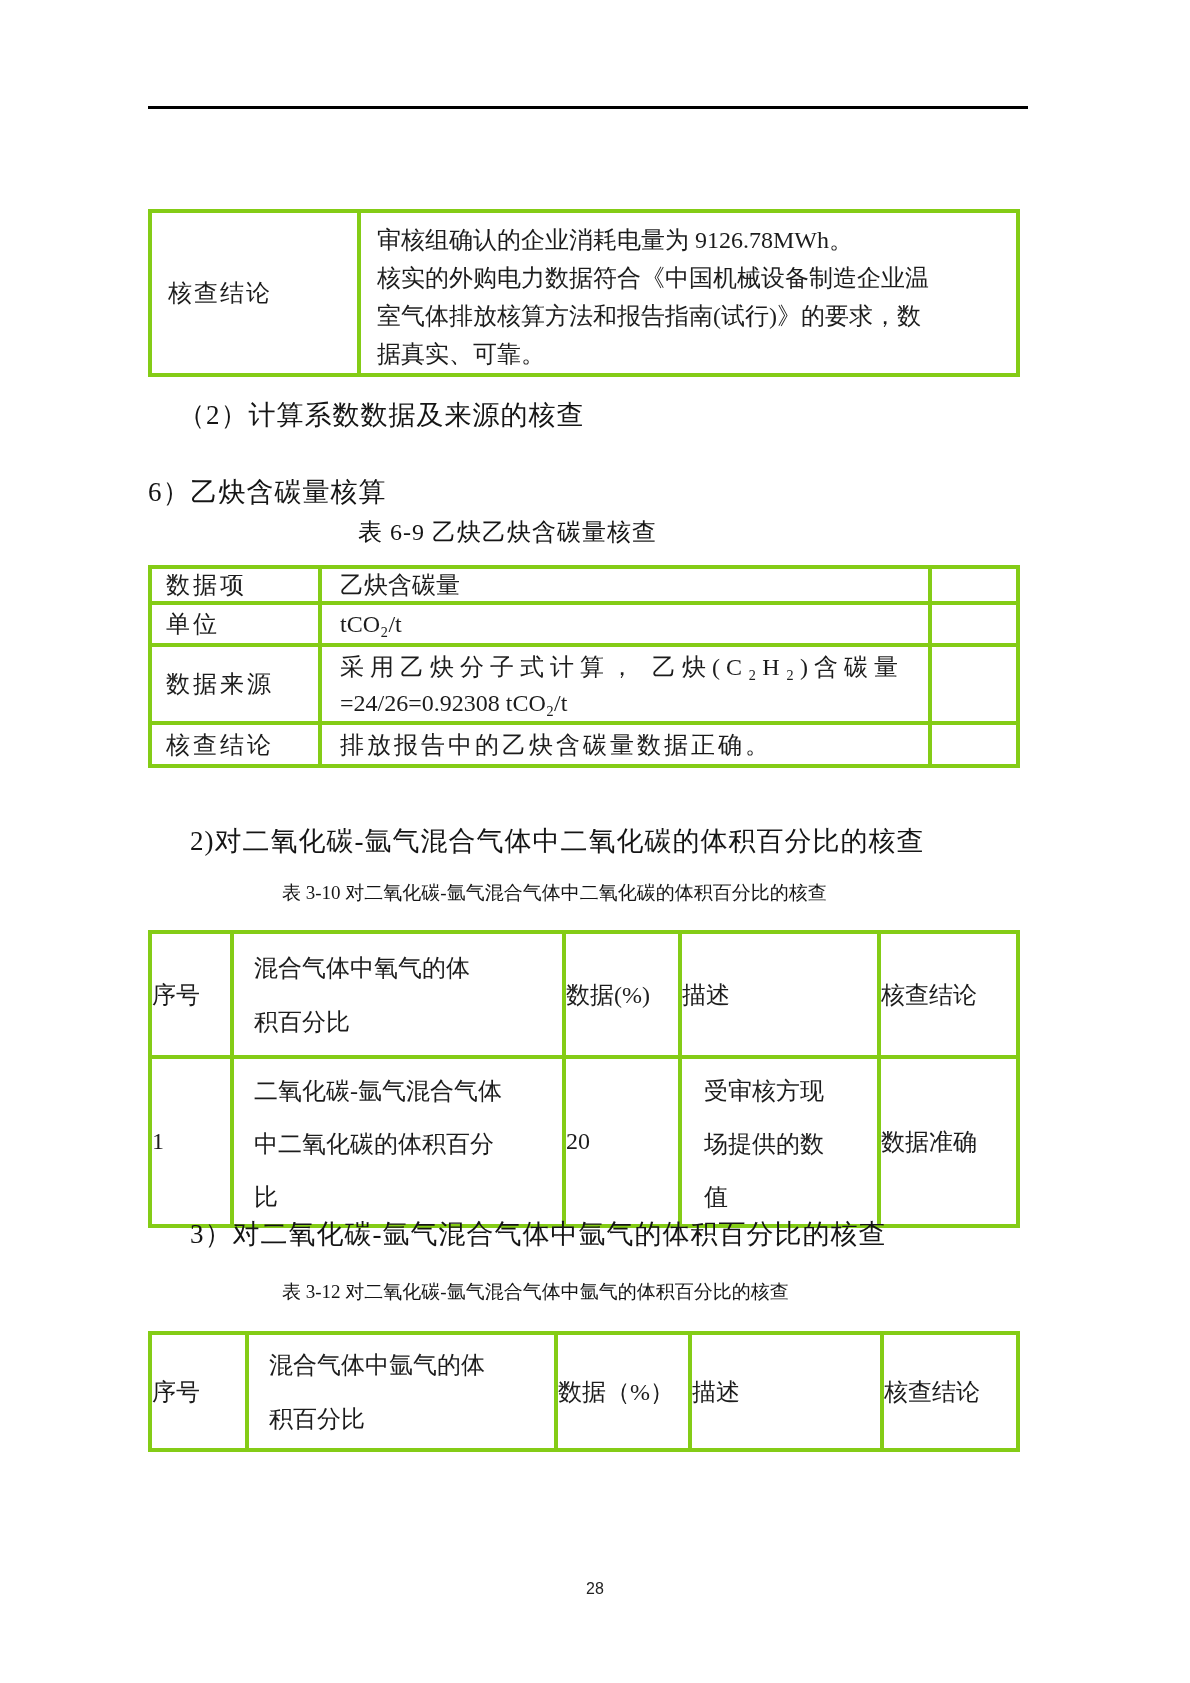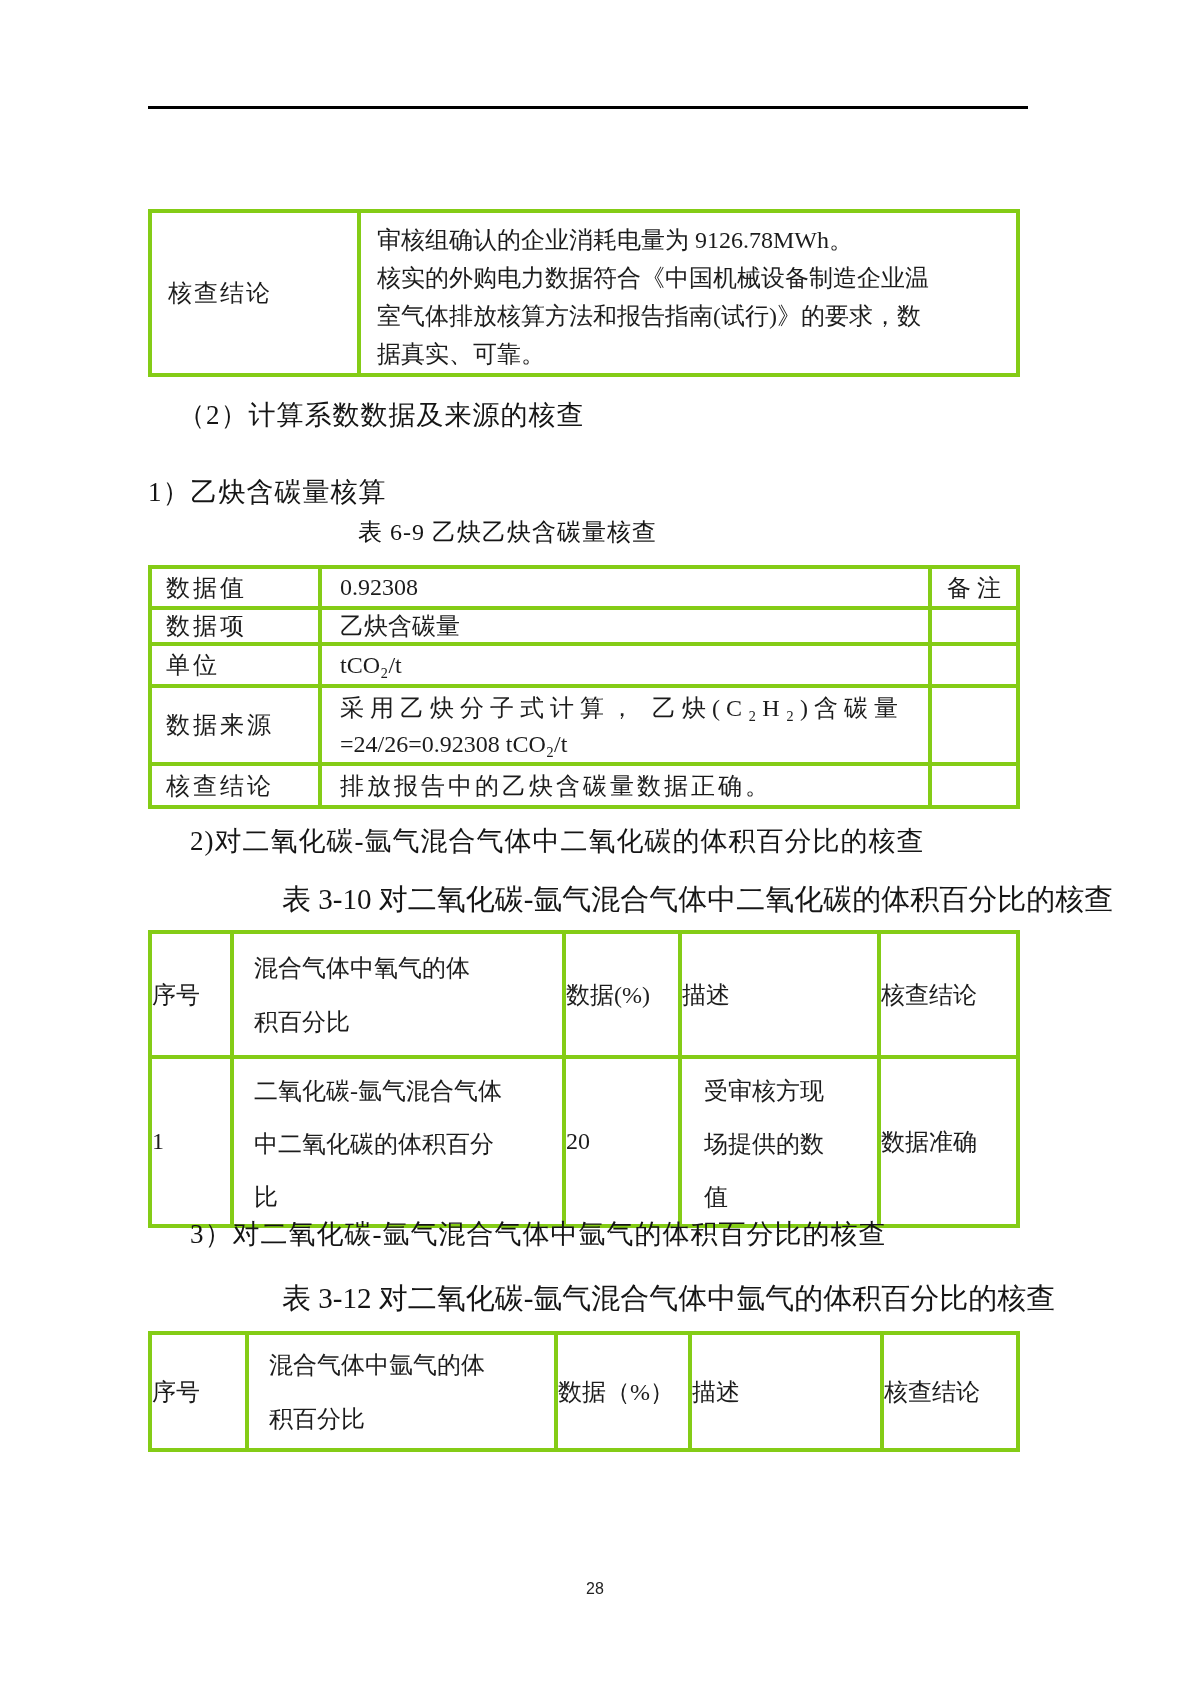--- a/index.html
+++ b/index.html
@@ -43,21 +43,21 @@
   #t312 { left:148px; top:1331px; }
   .hdr-item { padding:0 6px 0 20px; line-height:54px; vertical-align:top;border-radius:18px; }
   .cell-item { padding:6px 6px 0 20px; line-height:53px; vertical-align:top; }
   .cell-desc { padding:6px 4px 0 22px; line-height:53px; vertical-align:top; }
 
   .heading {
     position:absolute; font-size:27px; letter-spacing:1px; white-space:nowrap; color:#151515;
   }
   .caption { position:absolute; white-space:nowrap; color:#151515; }
   .cap-lg { font-size:24px; letter-spacing:1px; }
-  .cap-sm { font-size:29px; }
+  .cap-sm { font-size:19px; }
 
   .pageno {
     position:absolute; left:0; top:1580px; width:1190px; text-align:center;
     font-family:"Liberation Sans","DejaVu Sans",sans-serif; font-size:16px; color:#222;
   }
 </style>
 </head>
 <body>
 
 <div class="page">
@@ -74,35 +74,30 @@
         <td class="lbl">核查结论</td>
         <td class="cont ml">审核组确认的企业消耗电量为 9126.78MWh。
 核实的外购电力数据符合《中国机械设备制造企业温
 室气体排放核算方法和报告指南(试行)》的要求，数
 据真实、可靠。</td>
       </tr>
     </tbody>
   </table>
 
   <div class="heading" style="left:178px; top:397px;">（2）计算系数数据及来源的核查</div>
-  <div class="heading" style="left:148px; top:474px;">1）乙炔含碳量核算</div>
+  <div class="heading" style="left:148px; top:474px;">6）乙炔含碳量核算</div>
 
   <div class="caption cap-lg" style="left:358px; top:516px;">表 6-9 乙炔乙炔含碳量核查</div>
   <table class="tbl" id="t39">
     <colgroup>
         <col style="width:170px">
         <col style="width:610px">
         <col style="width:88px">
       </colgroup>
     <tbody>
-      <tr style="height:41px">
-        <td class="lbl">数据值</td>
-        <td class="val">0.92308</td>
-        <td class="note">备 注</td>
-      </tr>
       <tr style="height:20px">
         <td class="lbl">数据项</td>
         <td class="val">乙炔含碳量</td>
         <td></td>
       </tr>
       <tr style="height:42px">
         <td class="lbl">单位</td>
         <td class="val">tCO₂/t</td>
         <td></td>
       </tr>

